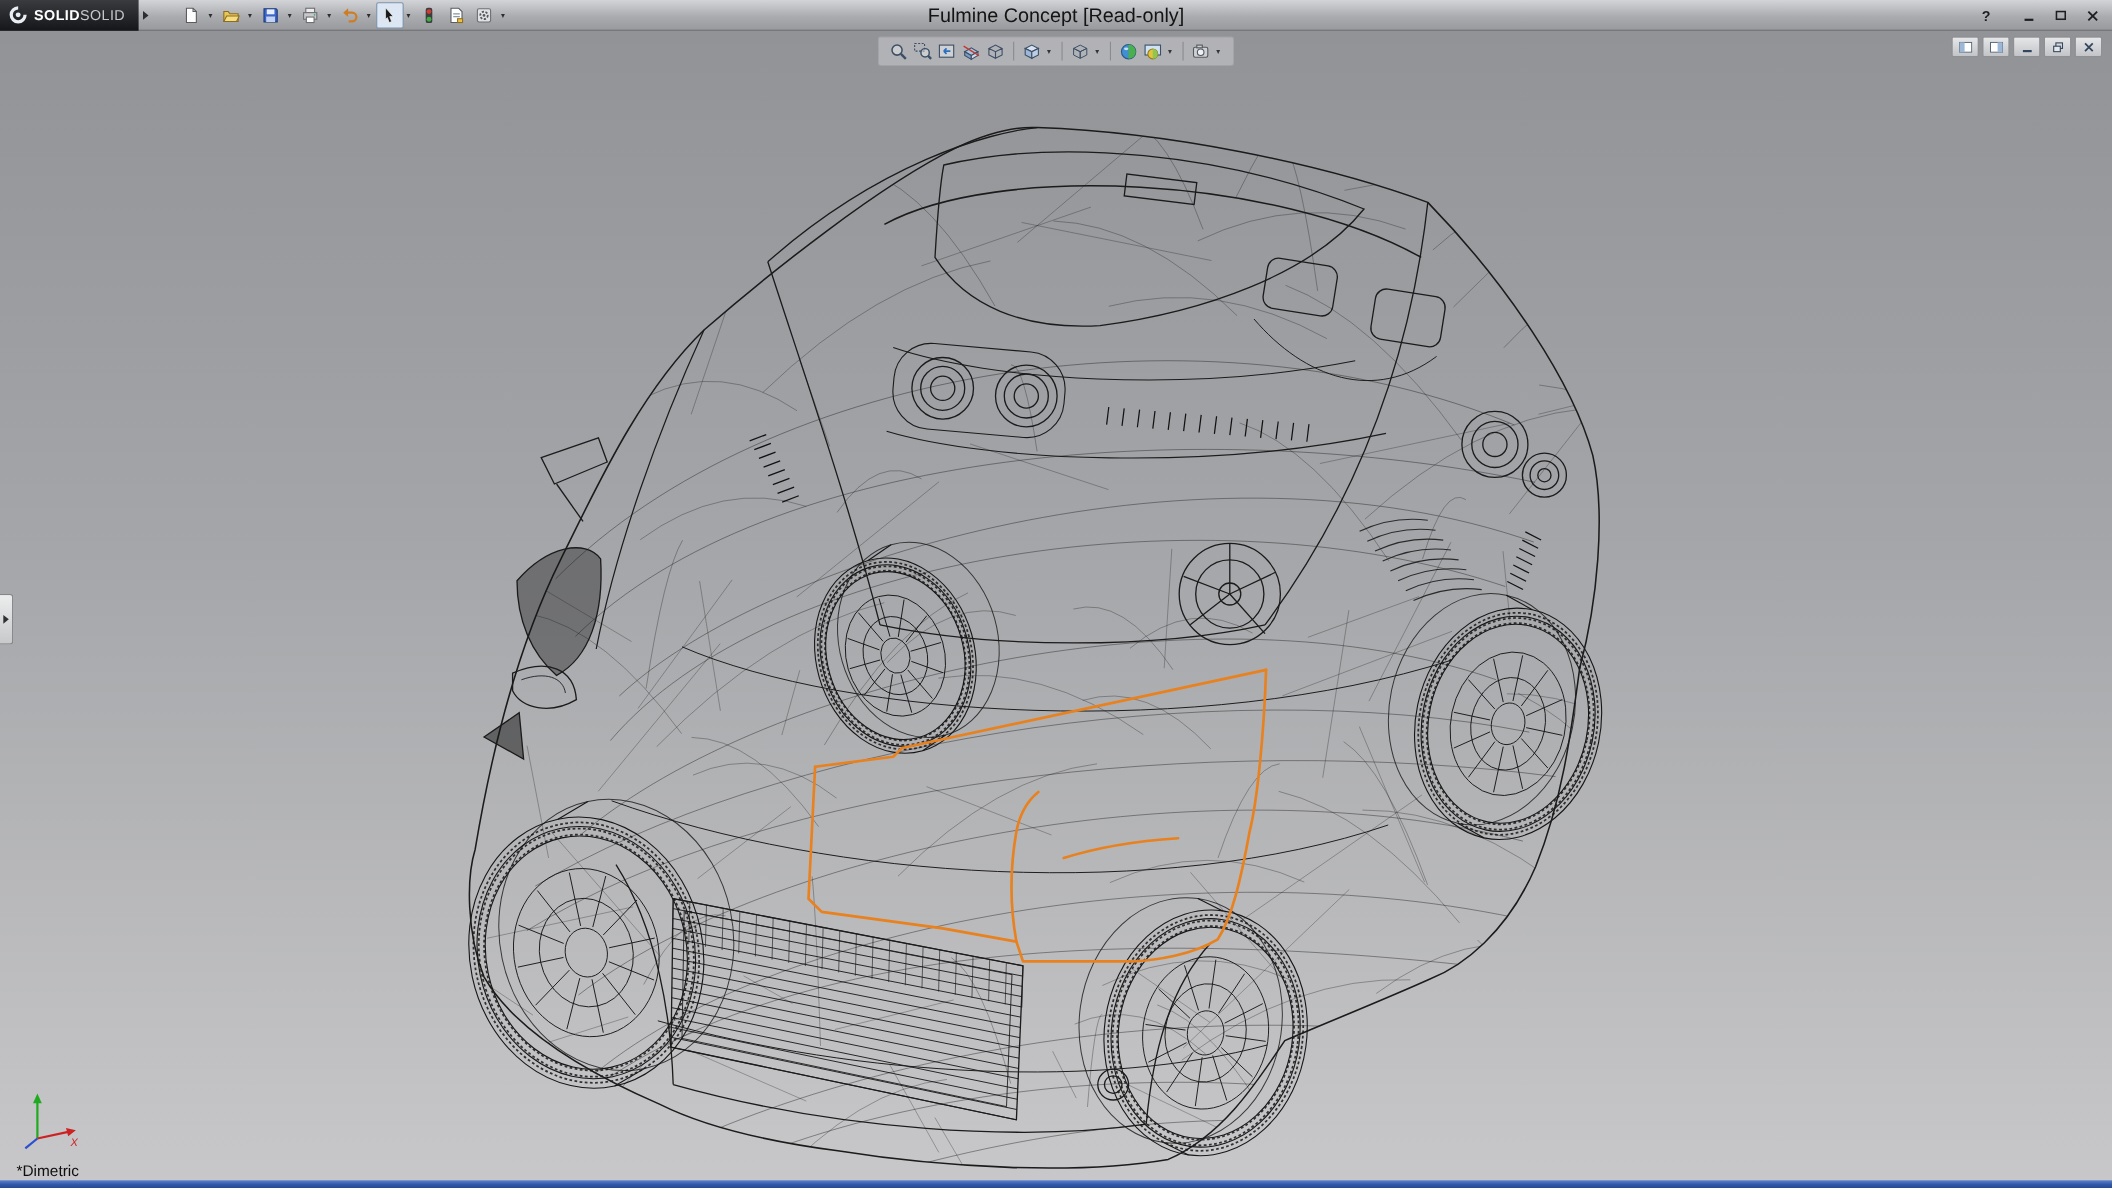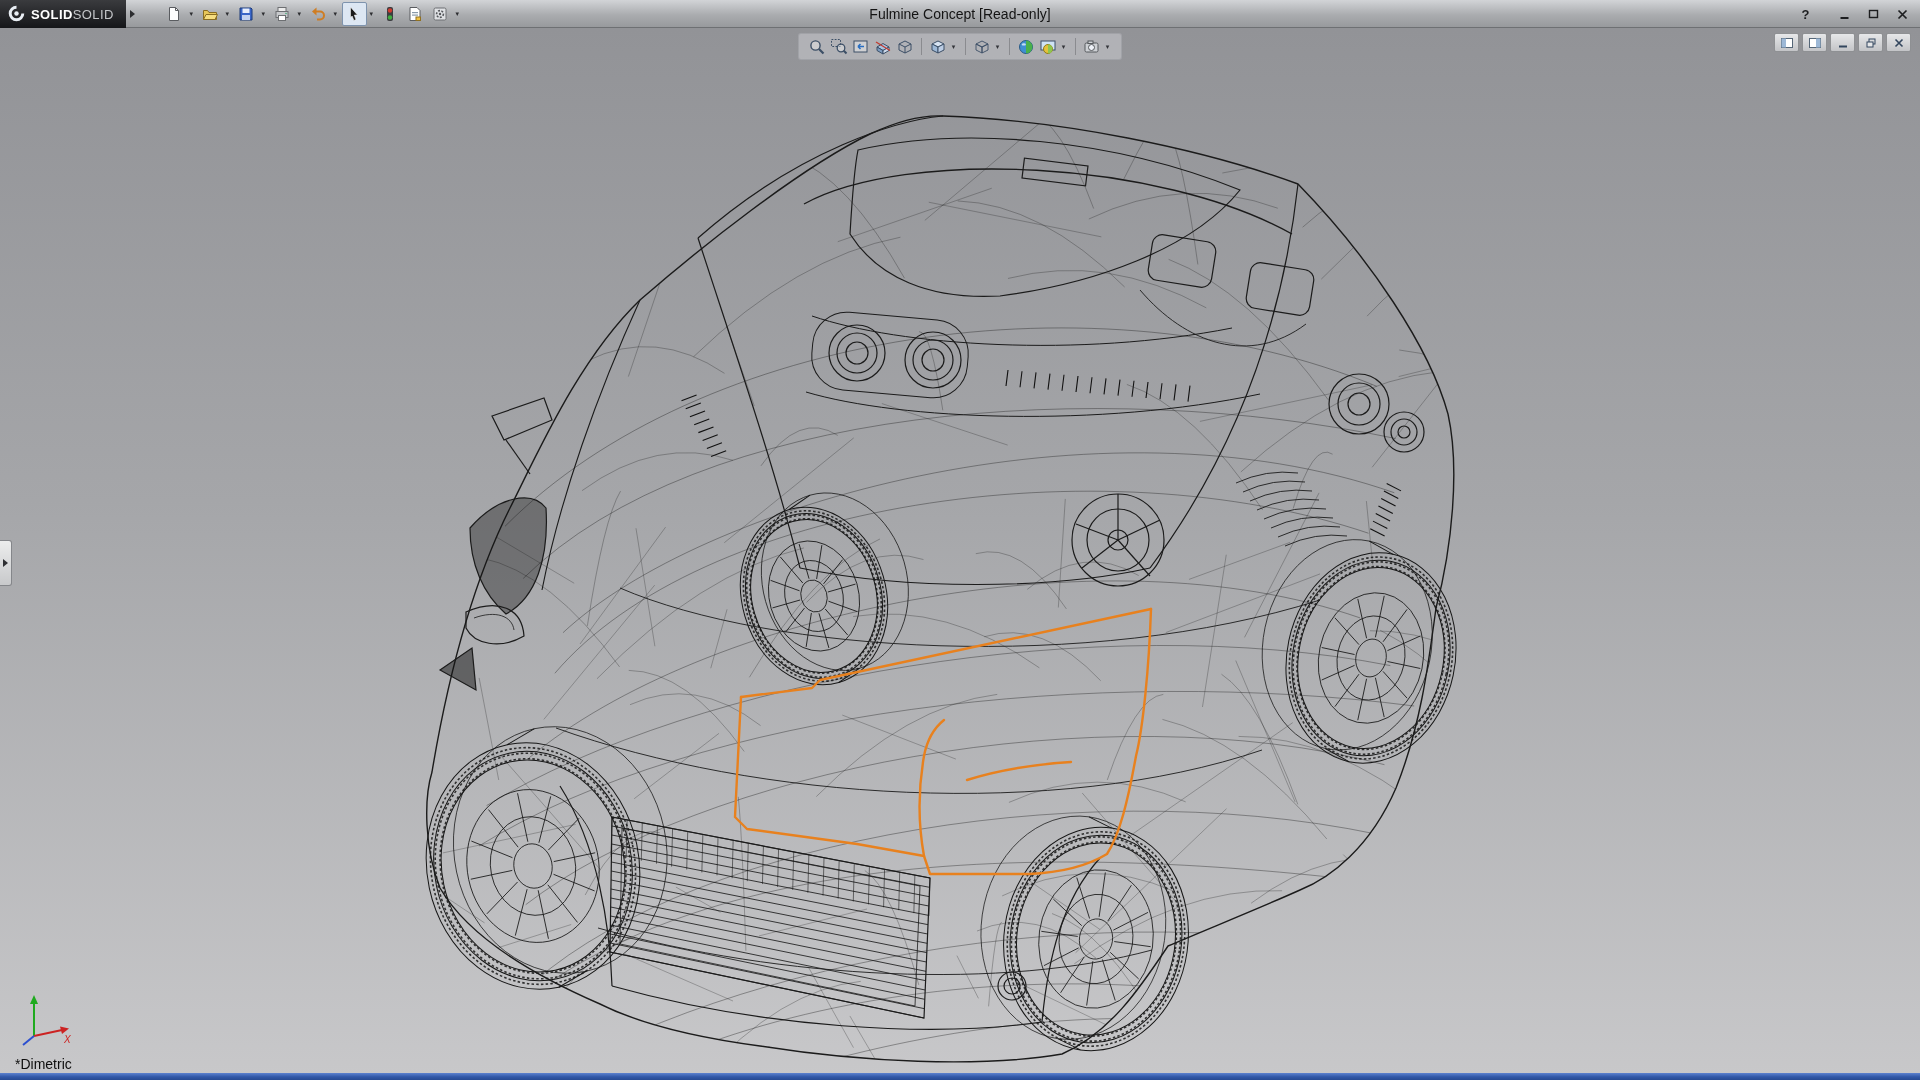--- a/index.html
+++ b/index.html
@@ -14,21 +14,21 @@
     background:linear-gradient(#3a3b3e,#151619);color:#fff;cursor:default}
   .brand-bold{font-weight:bold;font-size:13px;letter-spacing:.4px}
   .brand-light{font-size:13px;color:#c4c6c9;letter-spacing:.4px}
   .brand-arrow{width:14px;height:28px;display:flex;align-items:center;justify-content:center}
   .brand-arrow .tri{width:0;height:0;border-top:4px solid transparent;border-bottom:4px solid transparent;border-left:5px solid #2c2d30}
   .tb-icons{display:flex;align-items:center;margin-left:22px;height:28px}
   .tool{display:flex;align-items:center;justify-content:center;width:25px;height:24px;border:1px solid transparent;border-radius:2px}
   .tool.active{background:#dde7f3;border:1px solid #7e93ad}
   .dd{font-size:7px;color:#2c2d30;width:9px;text-align:center;margin-right:2px}
   .title{position:absolute;left:50%;top:0;transform:translateX(-50%);height:28px;display:flex;align-items:center;
-    font-size:14px;color:#141414;white-space:nowrap}
+    font-size:18px;color:#141414;white-space:nowrap}
   .win-controls{position:absolute;right:4px;top:0;height:28px;display:flex;align-items:center;gap:2px}
   .wbtn{width:27px;height:22px;display:flex;align-items:center;justify-content:center;border-radius:2px;
     color:#1d1e20;font-size:13px;font-weight:bold}
   .wbtn.help{margin-right:10px}
 
   
   .viewport{position:absolute;top:28px;left:0;right:0;bottom:0;overflow:hidden;
     background:linear-gradient(180deg,#929397 0%,#a5a6a9 45%,#c8c8ca 100%)}
   #car-svg{position:absolute;inset:0;width:100%;height:100%}
 

